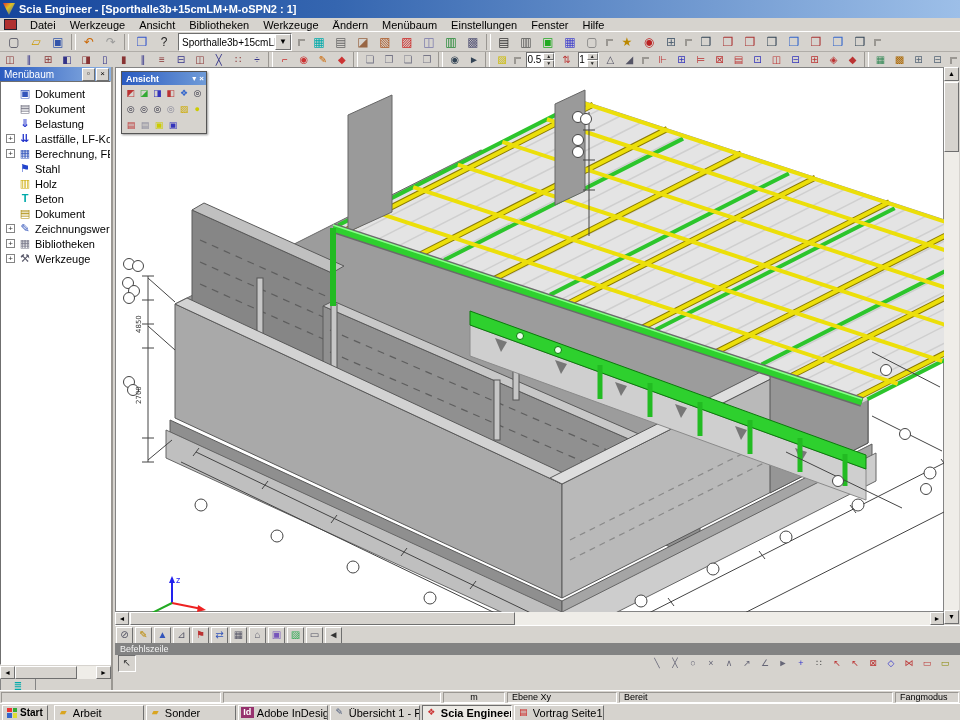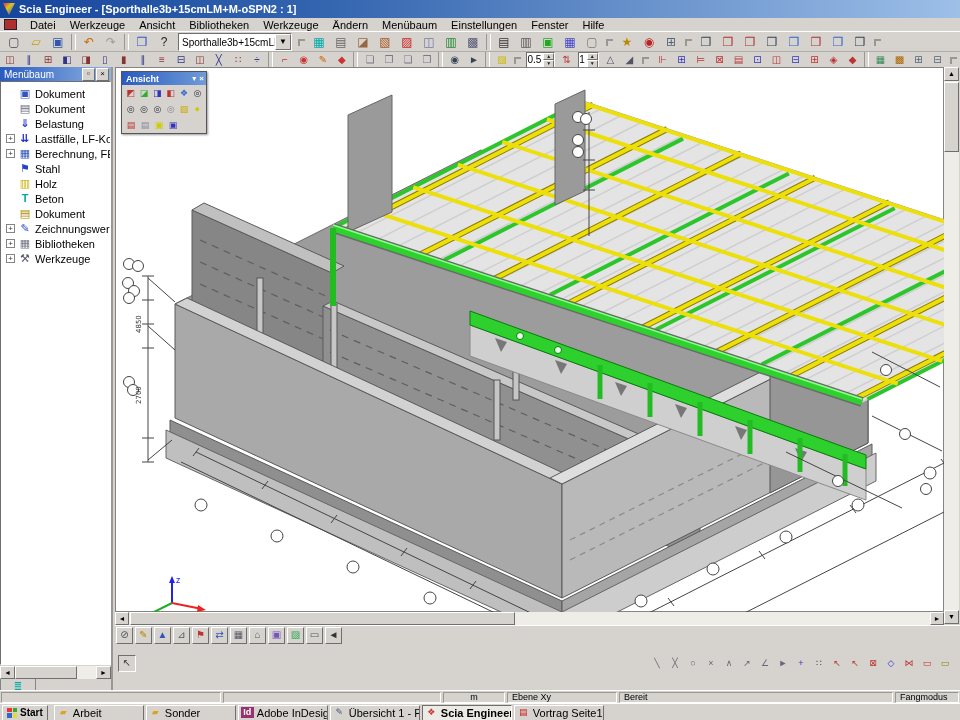--- a/index.html
+++ b/index.html
@@ -555,20 +555,21 @@
       <span class="tbi" style="color: rgb(187, 51, 51);">⚑</span>
       <span class="tbi" style="color: rgb(51, 85, 187);">⇄</span>
       <span class="tbi" style="color: rgb(85, 85, 102);">▦</span>
       <span class="tbi" style="color: rgb(85, 85, 102);">⌂</span>
       <span class="tbi" style="color: rgb(119, 85, 187);">▣</span>
       <span class="tbi" style="color: rgb(51, 170, 85);">▨</span>
       <span class="tbi" style="color: rgb(85, 85, 102);">▭</span>
       <span class="tbi" style="color: rgb(51, 51, 51);">◄</span>
     </div>
 
+  <div class="cmdhead">Befehlszeile</div>
   <div class="cmdrow">
     <span class="cursorbtn">↖</span>
     <span class="snapbar">
         <span class="tbi" style="color: rgb(102, 102, 119);">╲</span>
         <span class="tbi" style="color: rgb(102, 102, 119);">╳</span>
         <span class="tbi" style="color: rgb(102, 102, 119);">○</span>
         <span class="tbi" style="color: rgb(102, 102, 119);">×</span>
         <span class="tbi" style="color: rgb(102, 102, 119);">∧</span>
         <span class="tbi" style="color: rgb(102, 102, 119);">↗</span>
         <span class="tbi" style="color: rgb(102, 102, 119);">∠</span>

